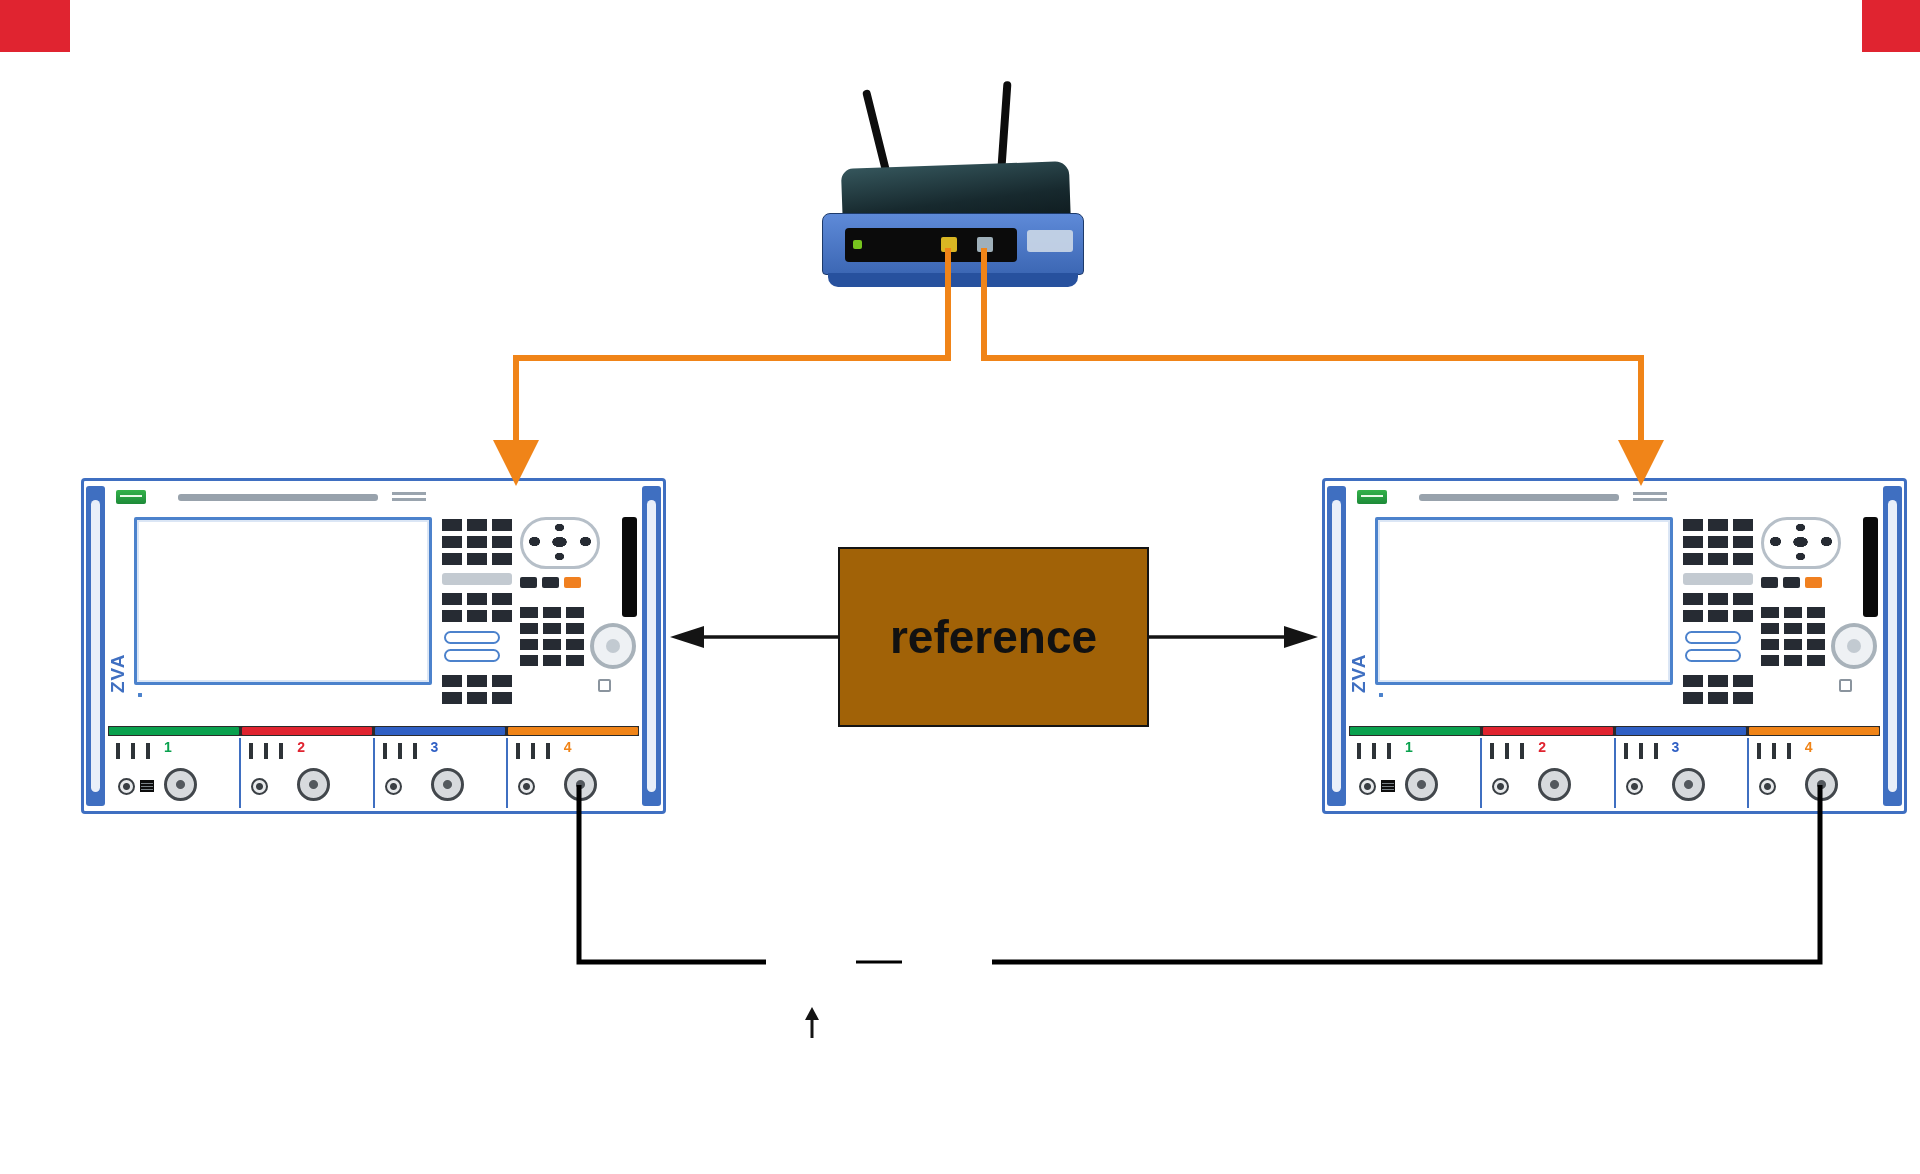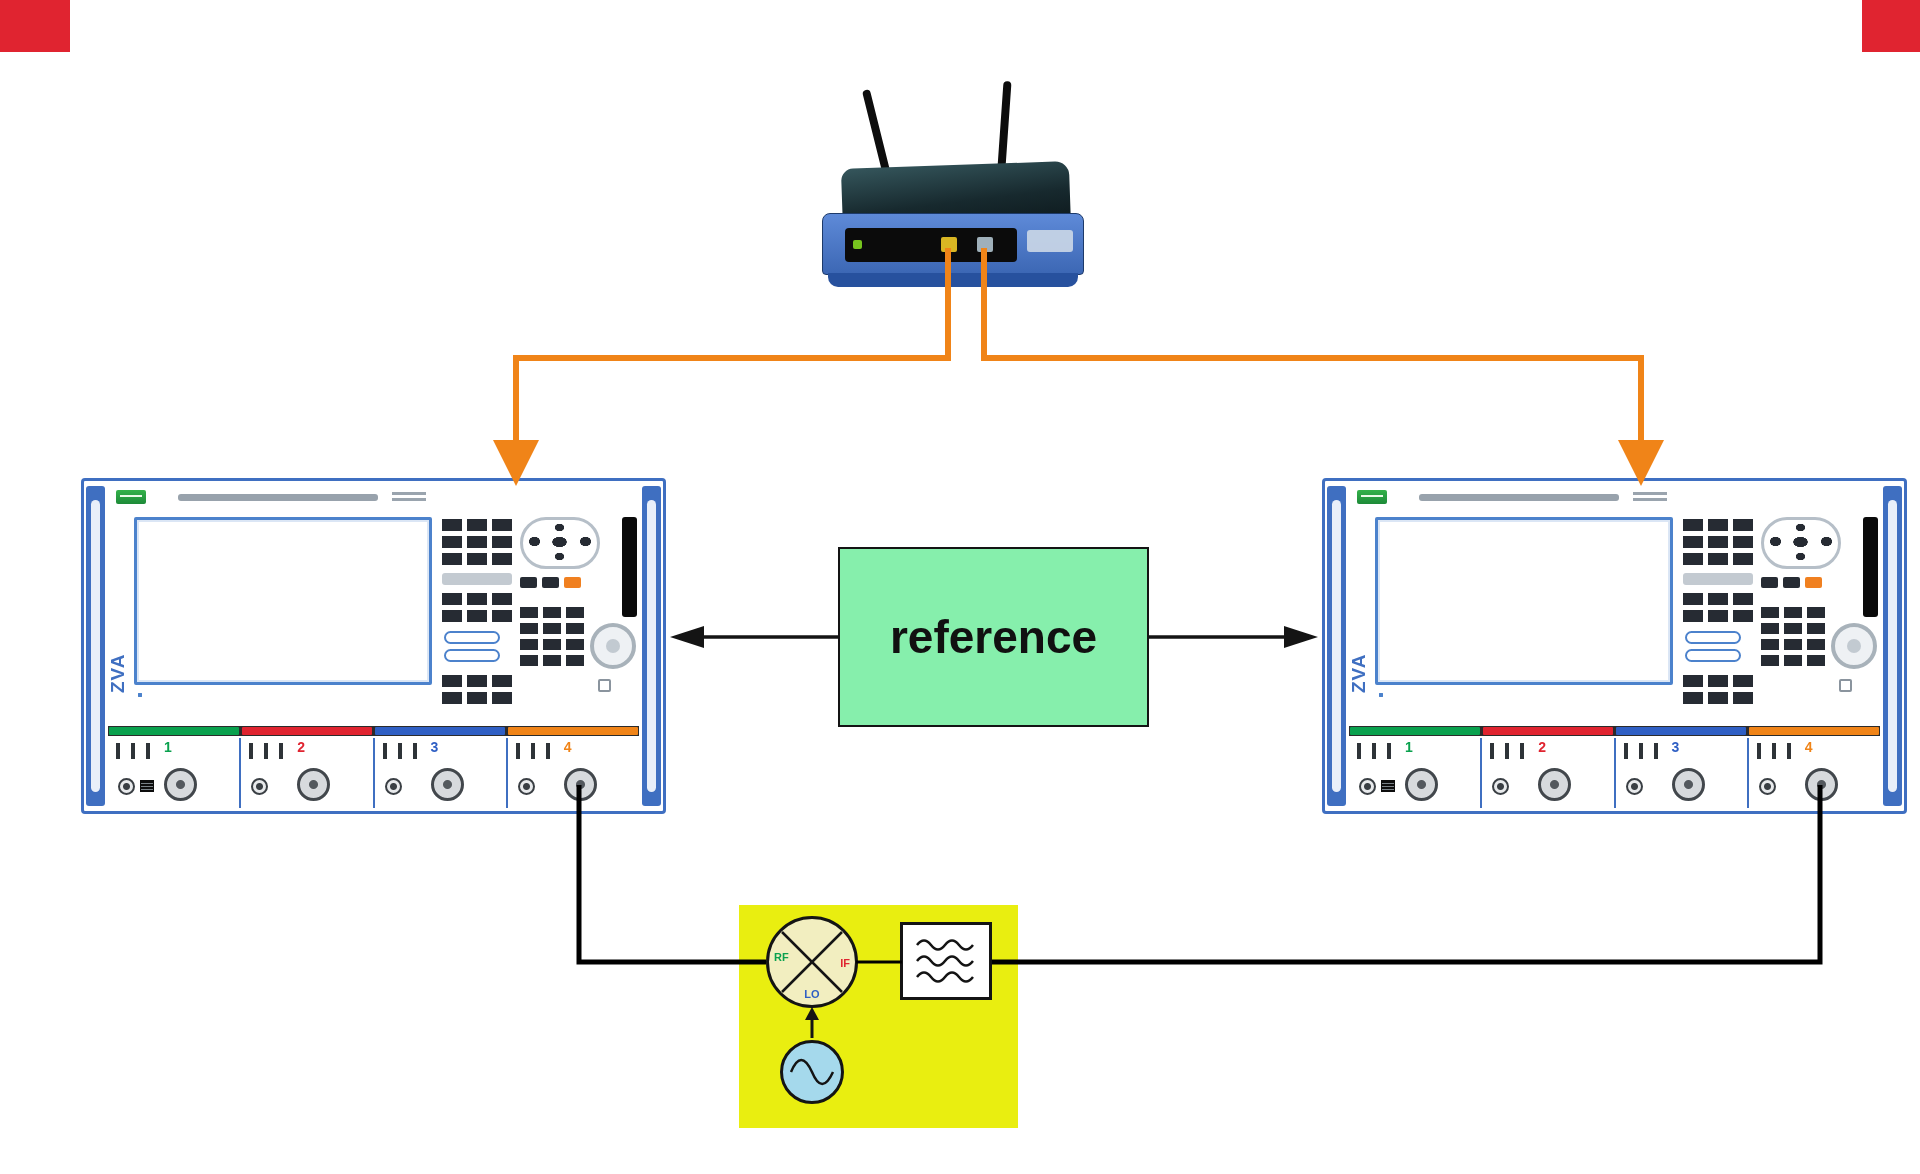--- a/index.html
+++ b/index.html
@@ -102,21 +102,21 @@
   .c1{color:#0aa14e}.c2{color:#e02430}.c3{color:#2f5fc4}.c4{color:#f08418}
   .jack{border-radius:50%}
   .jack.s{left:10px;top:40px;width:17px;height:17px;border:2px solid #3a3f44;
           background:radial-gradient(#3a3f44 0 3px,#e8eaec 4px)}
   .jack.b{left:56px;top:30px;width:33px;height:33px;border:3px solid #42474c;
           background:radial-gradient(#54595e 0 4px,#d7dadd 5px)}
   .gridic{left:32px;top:42px;width:14px;height:12px;border:1px solid #0d0d0d;
           background:repeating-linear-gradient(#0d0d0d 0 2px,#7a8288 2px 3px)}
 
   
-  .refbox{position:absolute;left:838px;top:547px;width:311px;height:180px;background:#86efac;
+  .refbox{position:absolute;left:838px;top:547px;width:311px;height:180px;background:#a16207;
           border:2px solid #141414;display:flex;align-items:center;justify-content:center;
           font-size:46px;font-weight:bold;color:#111;z-index:20}
 
   
   .conv{position:absolute;left:739px;top:905px;width:279px;height:223px;background:#e9ee10;z-index:20}
   .mixer{position:absolute;left:27px;top:11px;width:92px;height:92px;border:3px solid #141414;
          border-radius:50%;background:#f2eec0}
   .mx{position:absolute;left:0;top:0}
   .ml{position:absolute;font-size:11px;font-weight:bold}
   .ml.rf{left:5px;top:32px;color:#0aa14e}
@@ -294,45 +294,20 @@
         <i class="jack s"></i>
         <i class="jack b"></i>
       </div>
     </div>
   </div>
 
   <div class="refbox">
     <span>reference</span>
   </div>
 
-  <div class="conv">
-    <div class="mixer">
-      <svg class="mx" width="86" height="86" viewBox="0 0 86 86">
-        <line x1="13" y1="13" x2="73" y2="73" stroke="#141414" stroke-width="2.5"></line>
-        <line x1="73" y1="13" x2="13" y2="73" stroke="#141414" stroke-width="2.5"></line>
-      </svg>
-      <b class="ml rf">RF</b>
-      <b class="ml if">IF</b>
-      <b class="ml lo">LO</b>
-    </div>
-    <div class="filter">
-      <svg width="86" height="72" viewBox="0 0 86 72">
-        <g fill="none" stroke="#141414" stroke-width="2.5">
-          <path d="M14 20 q7 -9 14 0 t14 0 t14 0 t14 0"></path>
-          <path d="M14 36 q7 -9 14 0 t14 0 t14 0 t14 0"></path>
-          <path d="M14 52 q7 -9 14 0 t14 0 t14 0 t14 0"></path>
-        </g>
-      </svg>
-    </div>
-    <div class="losrc">
-      <svg width="58" height="58" viewBox="0 0 58 58">
-        <path d="M8 29 q10 -24 21 0 q10 24 21 0" fill="none" stroke="#141414" stroke-width="2.5"></path>
-      </svg>
-    </div>
-  </div>
 
   <svg class="wires" width="1920" height="1174" viewBox="0 0 1920 1174">
     <g fill="none" stroke="#f08418" stroke-width="6">
       <polyline points="948,248 948,358 516,358 516,442"></polyline>
       <polyline points="984,248 984,358 1641,358 1641,442"></polyline>
     </g>
     <polygon points="516,486 493,440 539,440" fill="#f08418"></polygon>
     <polygon points="1641,486 1618,440 1664,440" fill="#f08418"></polygon>
 
     <line x1="838" y1="637" x2="702" y2="637" stroke="#141414" stroke-width="3.5"></line>

